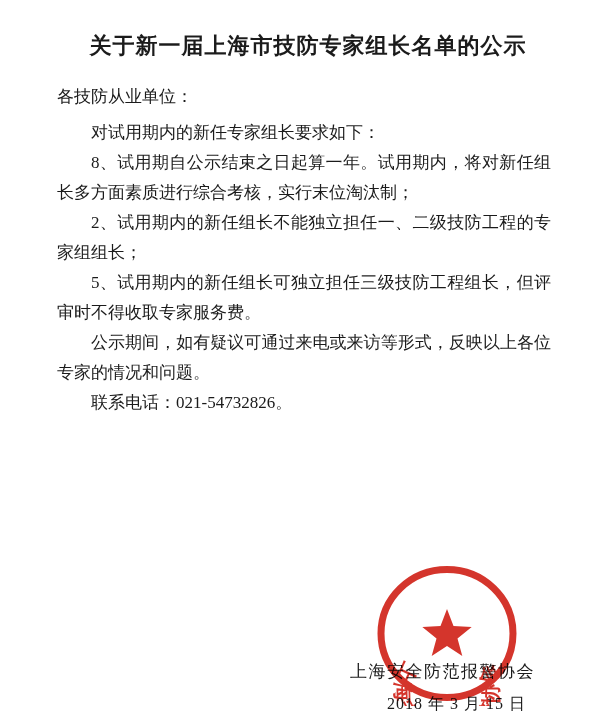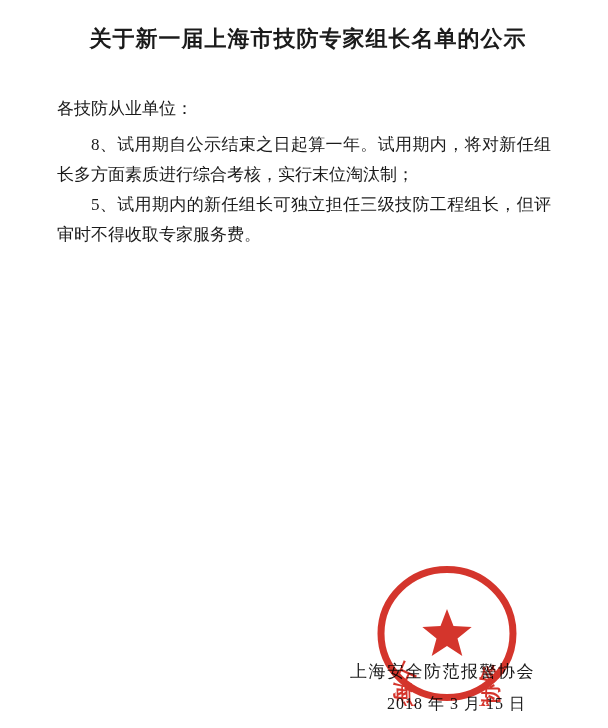--- a/index.html
+++ b/index.html
@@ -18,25 +18,25 @@
   }
   .doc-title{
     position:absolute;
     top:16px;left:8px;right:0;
     text-align:center;
     font-family:"Liberation Sans","DejaVu Sans",sans-serif;
     font-weight:700;
     font-size:22px;
     letter-spacing:1px;
     color:var(--ink);
-    margin:8px;
+    margin:15px;
   }
   .content{
     position:absolute;
-    top:94px;left:57px;width:494px;
+    top:82px;left:57px;width:494px;
     font-family:"Liberation Serif","DejaVu Serif",serif;
     font-size:17px;
     line-height:30px;
     text-align:justify;
     color:var(--ink);
   }
   .content p{margin:0;}
   .content p.indent{text-indent:2em;}
   .content p.salutation{margin-bottom:6px;}
   .signature{
@@ -77,22 +77,26 @@
 </style>
 </head>
 <body>
 
 <div class="page">
 
   <h1 class="doc-title">关于新一届上海市技防专家组长名单的公示</h1>
 
   <div class="content">
     <p class="salutation">各技防从业单位：</p>
+    <p class="indent">对试用期内的新任专家组长要求如下：</p>
     <p class="indent">8、试用期自公示结束之日起算一年。试用期内，将对新任组长多方面素质进行综合考核，实行末位淘汰制；</p>
+    <p class="indent">2、试用期内的新任组长不能独立担任一、二级技防工程的专家组组长；</p>
     <p class="indent">5、试用期内的新任组长可独立担任三级技防工程组长，但评审时不得收取专家服务费。</p>
+    <p class="indent">公示期间，如有疑议可通过来电或来访等形式，反映以上各位专家的情况和问题。</p>
+    <p class="indent">联系电话：021-54732826。</p>
   </div>
 
   <div class="signature">
     <p class="org">上海安全防范报警协会</p>
     <p class="date">2018 年 3 月 15 日</p>
   </div>
 
   <div class="seal">
     <svg viewBox="0 0 146 142" xmlns="http://www.w3.org/2000/svg">
       <ellipse cx="73" cy="69.5" rx="66" ry="64" fill="none" stroke="currentColor" stroke-width="7"></ellipse>

